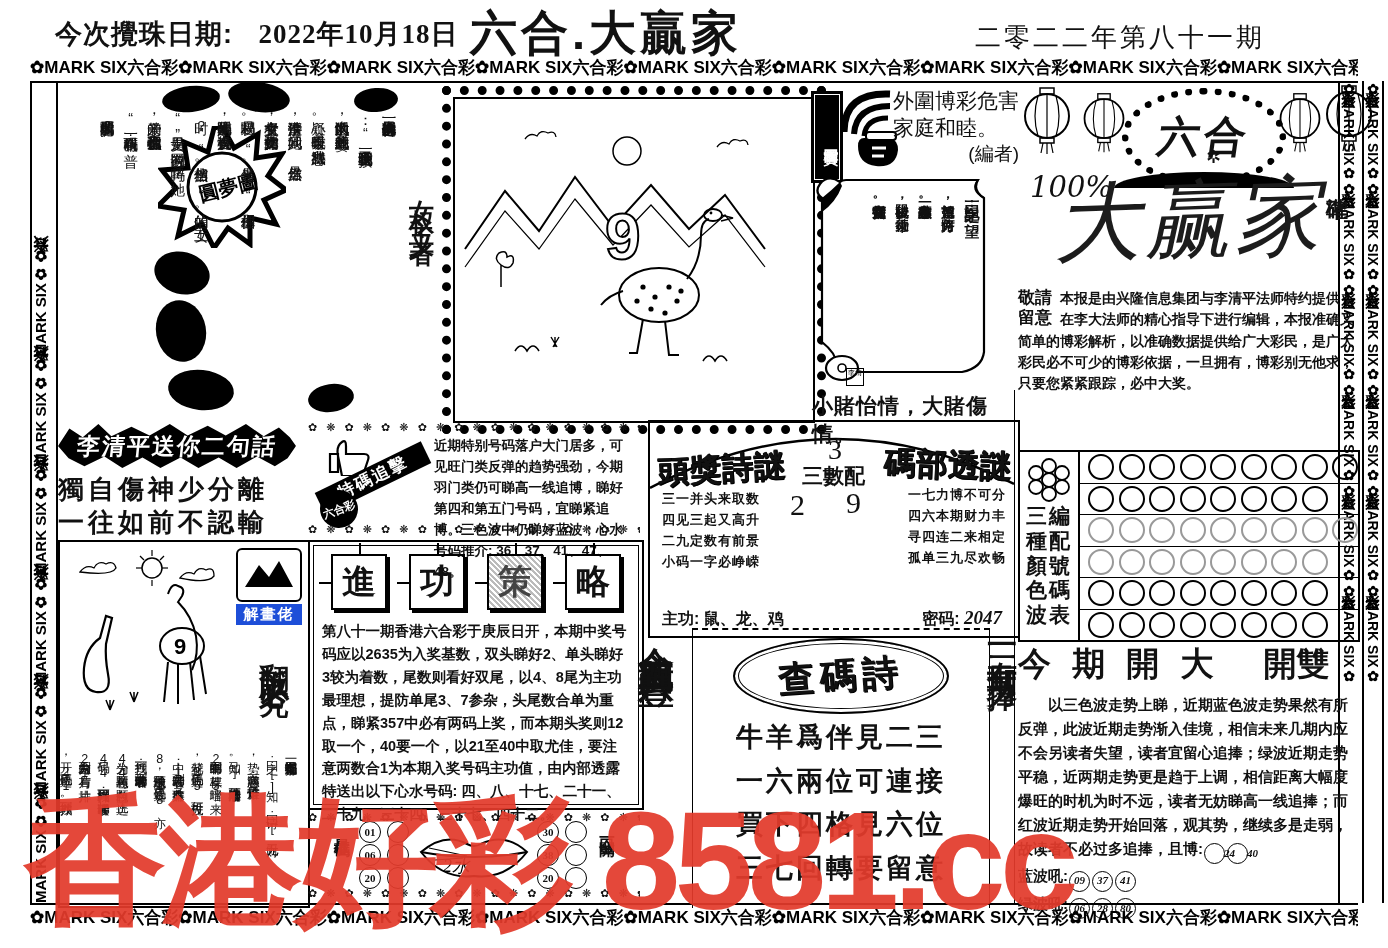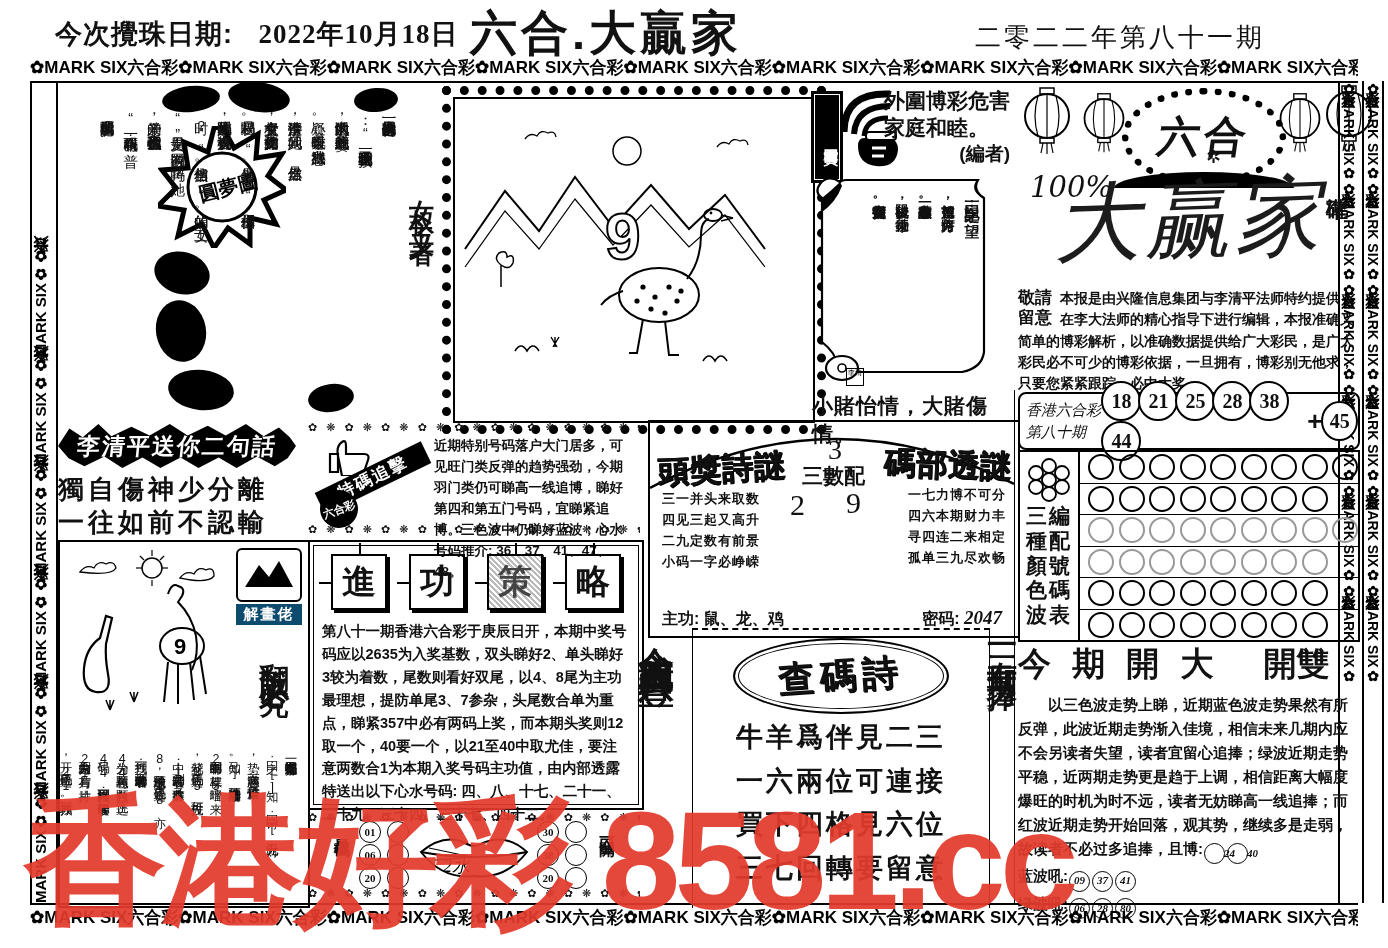--- a/index.html
+++ b/index.html
@@ -32,21 +32,21 @@
   
   #banner{left:58px;top:424px;width:252px;height:112px;}
   #banner-title{position:relative;width:238px;height:44px;background:#000;color:#fff;font-size:23px;font-weight:700;
     text-align:center;line-height:44px;letter-spacing:2px;transform:skewX(-6deg);
     clip-path:polygon(0 50%,4% 10%,10% 30%,16% 0,22% 28%,30% 6%,38% 26%,46% 0,54% 26%,62% 4%,70% 26%,78% 0,86% 28%,92% 8%,97% 30%,100% 50%,97% 78%,92% 96%,84% 74%,76% 100%,68% 76%,60% 100%,52% 76%,44% 100%,36% 76%,28% 100%,20% 74%,12% 96%,5% 78%);}
   #banner-lines{margin-top:6px;font-size:26px;font-weight:700;font-family:"Liberation Serif",serif;letter-spacing:4px;line-height:1.25;}
   
   #gbox{left:58px;top:540px;width:248px;height:364px;border:2px solid #000;}
   #gbadge{position:absolute;right:6px;top:6px;width:66px;text-align:center;}
   #gbadge .pic{border:2px solid #000;border-radius:6px;height:50px;display:flex;align-items:center;justify-content:center;}
-  #gbadge .lbl{background:#0c4a6e;color:#fff;font-size:15px;font-weight:700;margin-top:2px;padding:1px 0;letter-spacing:2px;}
+  #gbadge .lbl{background:#1d4ed8;color:#fff;font-size:15px;font-weight:700;margin-top:2px;padding:1px 0;letter-spacing:2px;}
   #gbox-fanban{position:absolute;right:14px;top:96px;font-size:30px;font-weight:700;font-family:"Liberation Serif",serif;letter-spacing:8px;}
   #gbox-text{position:absolute;left:6px;top:210px;width:234px;height:148px;font-size:12.5px;line-height:1.5;}
   
   #dino{left:442px;top:86px;width:366px;height:330px;border:9px dotted #000;background:#fff;}
   #dino-inner{position:absolute;inset:2px;border:2px solid #000;}
   
   #tips{left:308px;top:420px;width:332px;height:116px;}
   .petal-row{font-size:11px;letter-spacing:3px;white-space:nowrap;overflow:hidden;height:14px;line-height:14px;}
   #tips-thumb{position:absolute;left:14px;top:12px;}
   #tips-banner{position:absolute;left:6px;top:46px;width:118px;height:24px;background:#000;color:#fff;font-size:17px;font-weight:700;
@@ -85,21 +85,21 @@
   #poem-left{left:12px;}
   #poem-right{right:12px;top:62px;}
   #poem-fl{position:absolute;left:12px;bottom:6px;font-size:16px;font-weight:700;}
   #poem-fr{position:absolute;right:16px;bottom:6px;font-size:16px;font-weight:700;}
   #poem-fr .code{font-family:"Liberation Serif",serif;font-size:19px;font-style:italic;}
   
   #treasure{left:812px;top:86px;width:202px;height:336px;}
   #t-badge{position:absolute;left:2px;top:8px;width:26px;height:86px;background:#000;color:#fff;
      writing-mode:vertical-rl;text-orientation:upright;font-size:15px;font-weight:700;text-align:center;
      box-shadow:0 0 0 1px #fff inset,0 0 0 3px #000;}
-  #t-head{position:absolute;left:72px;top:2px;width:126px;font-size:21px;font-weight:700;line-height:1.28;}
+  #t-head{position:absolute;left:81px;top:2px;width:126px;font-size:21px;font-weight:400;line-height:1.28;}
   #t-head .ed{display:block;text-align:right;font-size:19px;}
   #t-scrolltext{position:absolute;left:26px;top:108px;width:146px;height:184px;font-size:13.5px;line-height:1.7;
       font-family:"Liberation Serif",serif;font-weight:700;}
   #t-scrolltext .line:first-child{font-size:15px;}
   #t-seal{position:absolute;left:34px;top:282px;width:16px;height:16px;border:1px solid #000;font-size:7px;line-height:8px;text-align:center;}
   #t-foot{position:absolute;left:0px;top:306px;width:202px;font-size:21px;font-weight:700;letter-spacing:1px;}
   
   #logo{left:1018px;top:84px;width:338px;height:202px;}
   #logo-oval{position:absolute;left:104px;top:4px;width:150px;height:84px;border:7px dotted #000;border-radius:50%;
      display:flex;align-items:center;justify-content:center;}
@@ -436,31 +436,20 @@
   <div id="logo-spark">✲</div>
   <div id="logo-big">大赢家</div>
   <div id="logo-acc">準確</div>
 </div>
 
 <div class="abs" id="notice">
   <div id="notice-label">敬請 留意</div>
   <span>本报是由兴隆信息集团与李清平法师特约提供，在李大法师的精心指导下进行编辑，本报准确又简单的博彩解析，以准确数据提供给广大彩民，是广大彩民必不可少的博彩依据，一旦拥有，博彩别无他求，只要您紧紧跟踪，必中大奖。</span>
 </div>
 
-<div class="abs" id="results">
-  <div id="results-labels">
-    <div>香港六合彩</div>
-    <div>第八十期</div>
-  </div>
-  <div style="display:flex;align-items:center;">
-    <span><span class="ball">18</span><span class="ball">21</span><span class="ball">25</span><span class="ball">28</span><span class="ball">38</span><span class="ball">44</span></span>
-    <span id="results-plus">+</span>
-    <span class="ball">45</span>
-  </div>
-</div>
 
 <div class="abs" id="ctable">
   <div id="ctable-left">
     <svg width="52" height="46" viewBox="0 0 52 46" style="margin:2px auto 0 auto;">
       <g fill="none" stroke="#000" stroke-width="1.8">
         <circle cx="26" cy="10" r="7"></circle>
             <circle cx="13" cy="17" r="7"></circle>
             <circle cx="39" cy="17" r="7"></circle>
         <circle cx="26" cy="24" r="7"></circle>
             <circle cx="13" cy="31" r="7"></circle>

